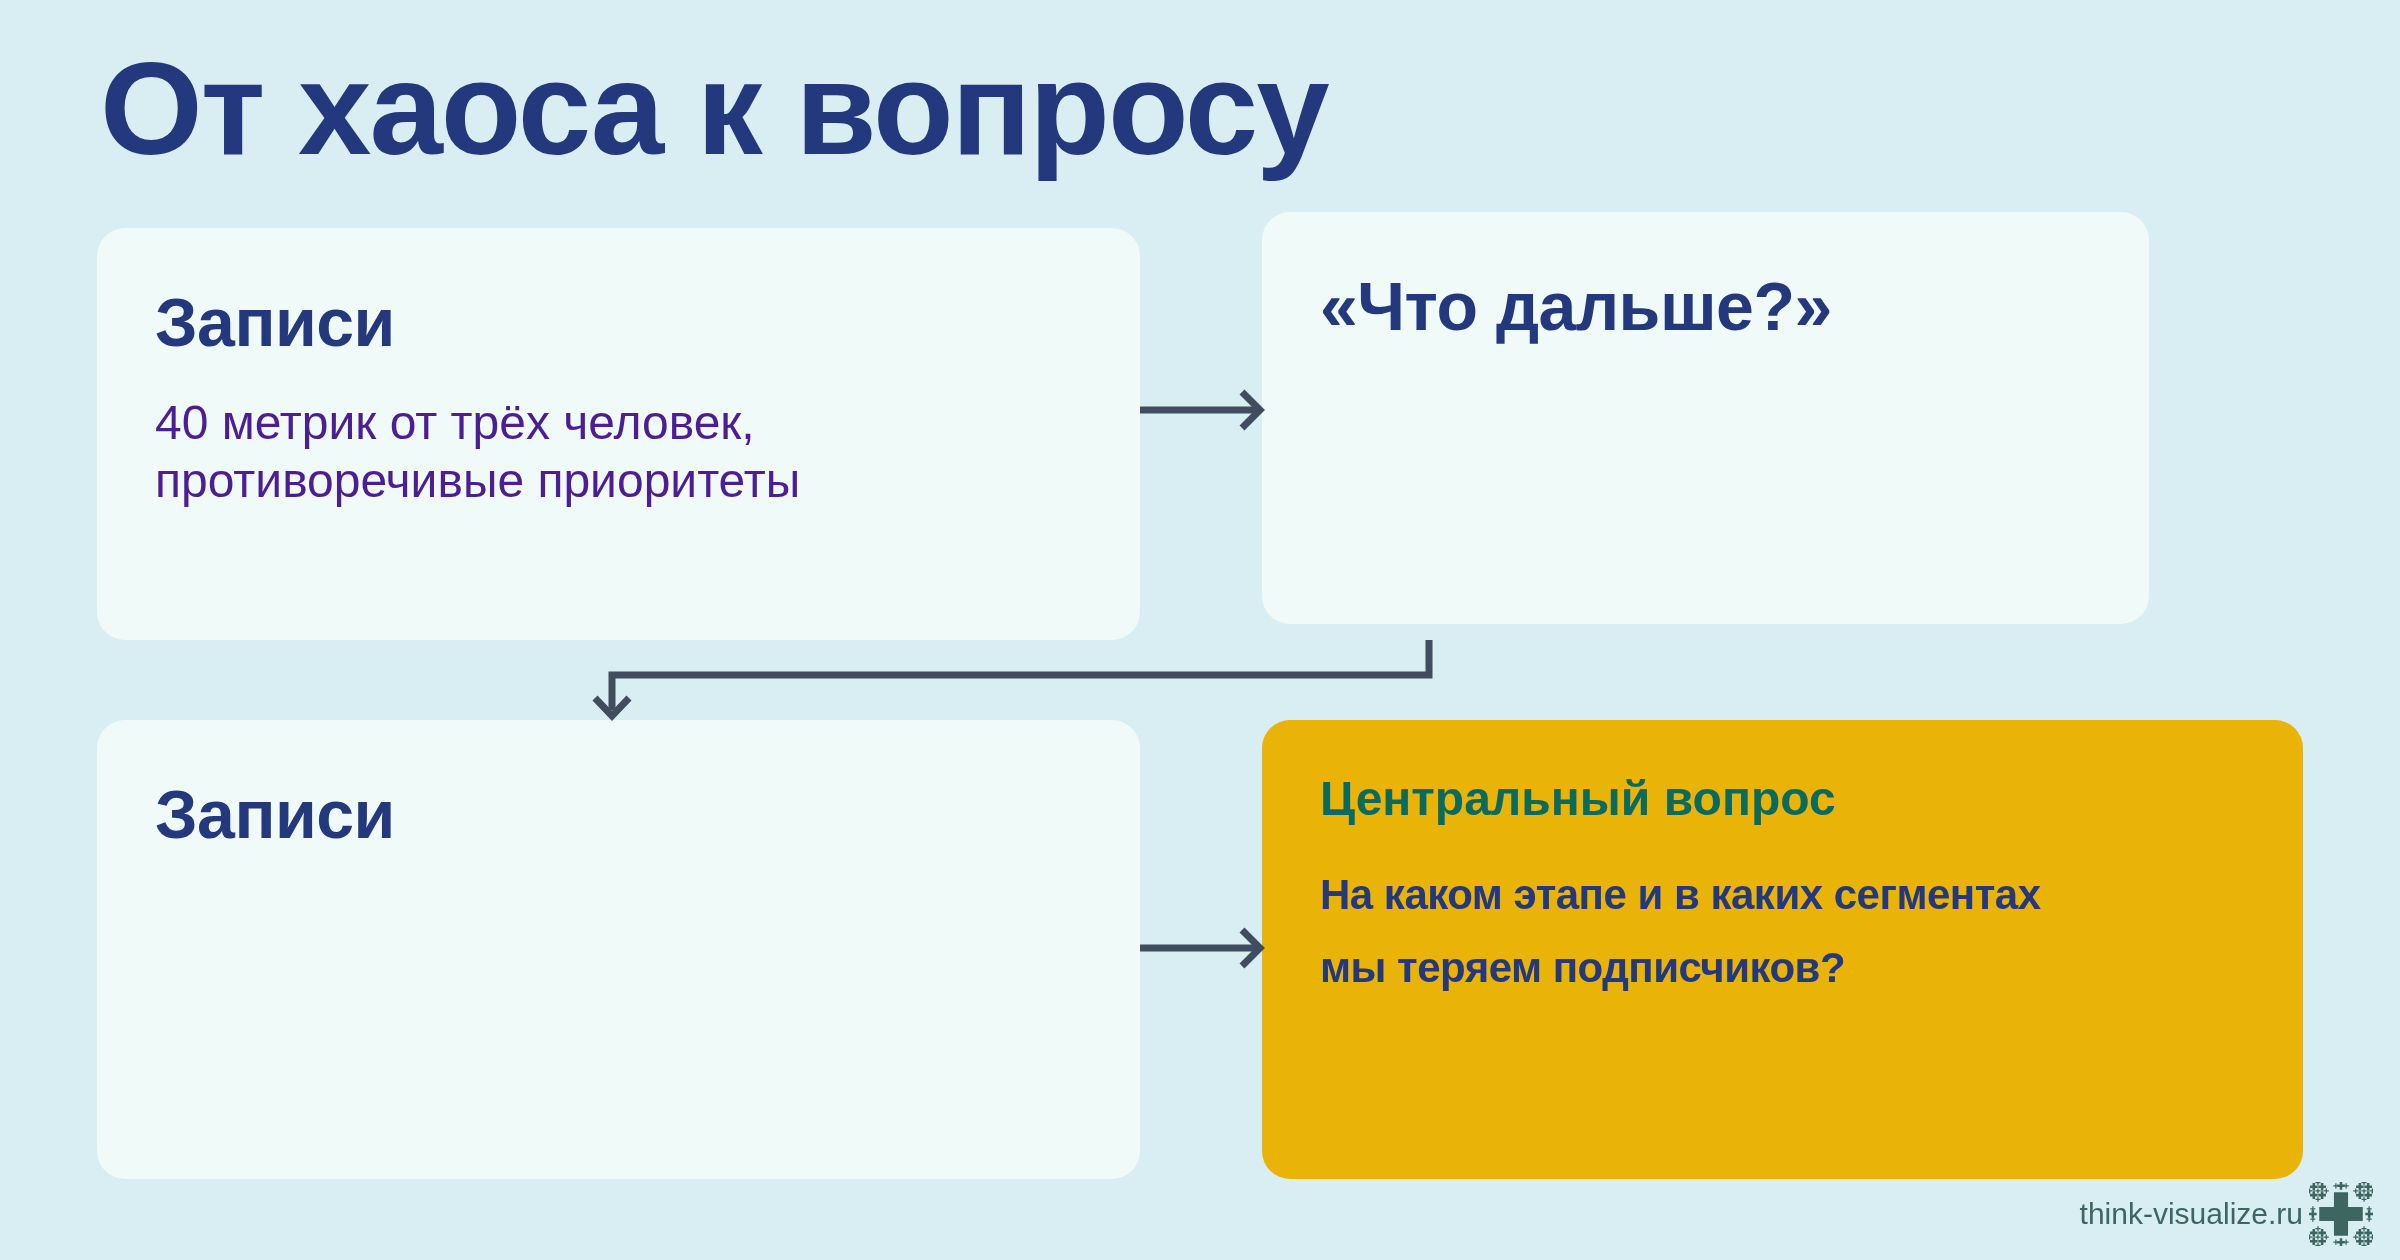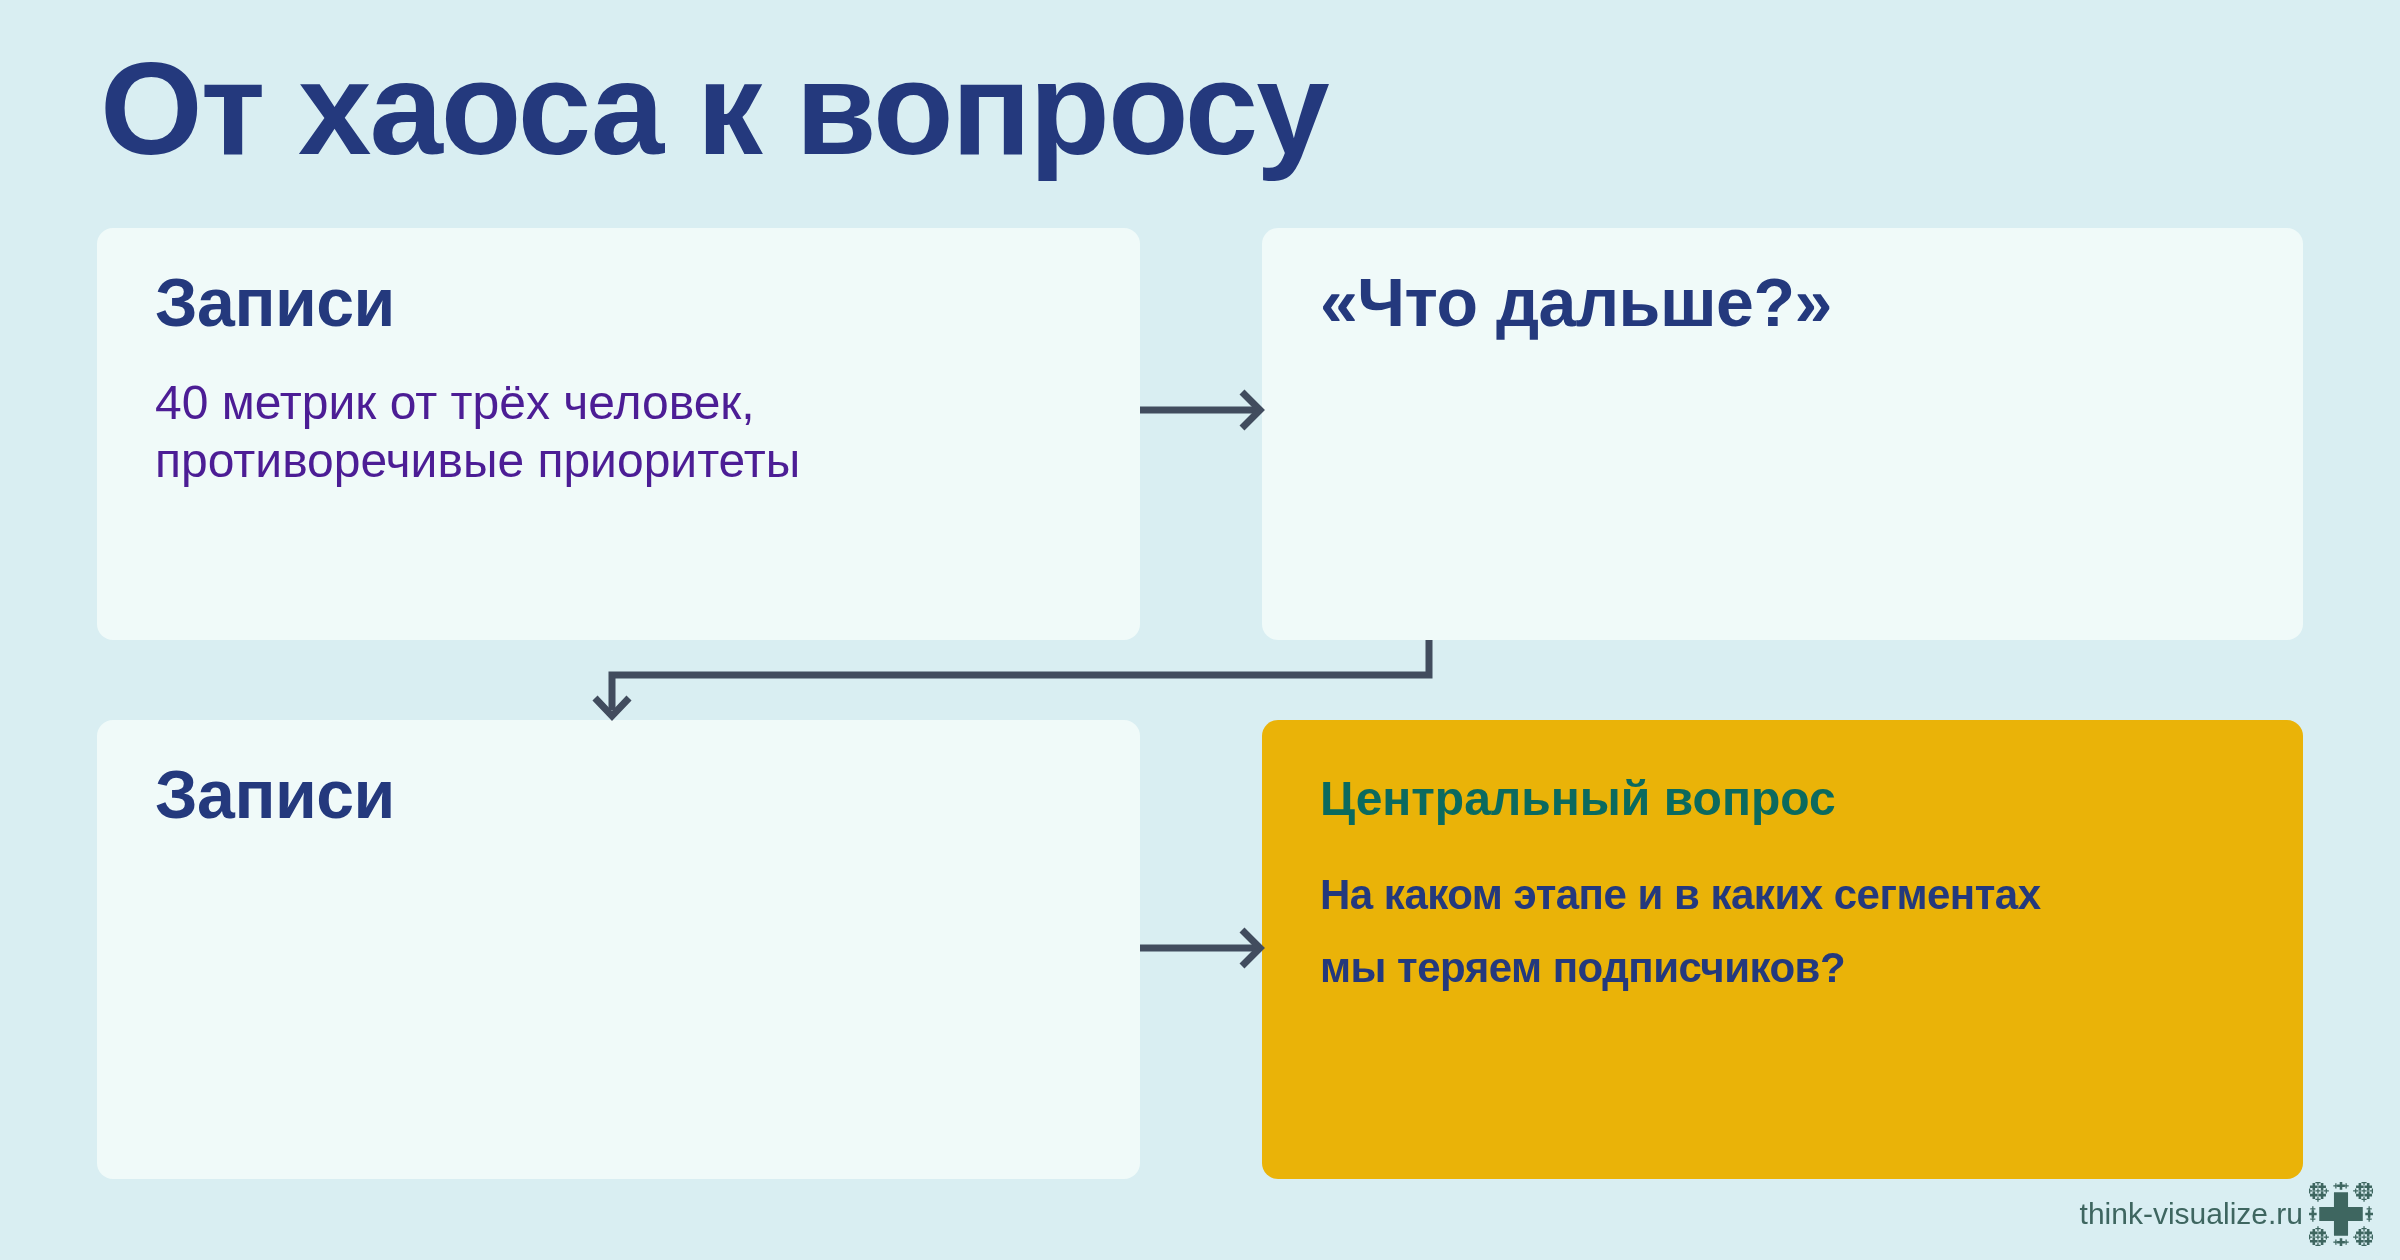--- a/index.html
+++ b/index.html
@@ -8,36 +8,36 @@
     position:relative;overflow:hidden;
     background:#d9eef2;
     font-family:"Liberation Sans", sans-serif;
   }
   .slide-title{
     position:absolute;left:100px;top:36px;
     font-size:132px;font-weight:700;letter-spacing:-2px;
     color:#24397d;line-height:1.1;margin:0;
   }
   .card{
-    position:absolute;border-radius:16px;
+    position:absolute;border-radius:28px;
     background:#f0faf9;
     box-sizing:border-box;
-    padding:34px 58px;
+    padding:54px 58px;
   }
   .card.accent{background:#eab308;}
   .card-heading{
     margin:0;font-size:68px;font-weight:700;line-height:1.2;
     color:#24397d;letter-spacing:-0.5px;
   }
   .card-body{
     margin:30px 0 0 0;font-size:48px;font-weight:400;line-height:1.22;
     color:#4c1d95;
   }
   #card-notes{left:97px;top:228px;width:1043px;height:412px;}
-  #card-whats-next{left:1262px;top:228px;width:1041px;height:412px;}
+  #card-whats-next{left:1262px;top:212px;width:887px;height:412px;}
   #card-hero{left:97px;top:720px;width:1043px;height:459px;}
   #card-central{left:1262px;top:720px;width:1041px;height:459px;padding-top:50px;}
   #card-notes .card-body{max-width:800px;}
   .card-label{
     margin:0;font-size:48px;font-weight:700;line-height:1.2;
     color:#0b6a5e;
   }
   .card-question{
     margin:30px 0 0 0;font-size:42px;font-weight:700;line-height:73px;
     color:#24397d;max-width:760px;letter-spacing:-0.5px;

